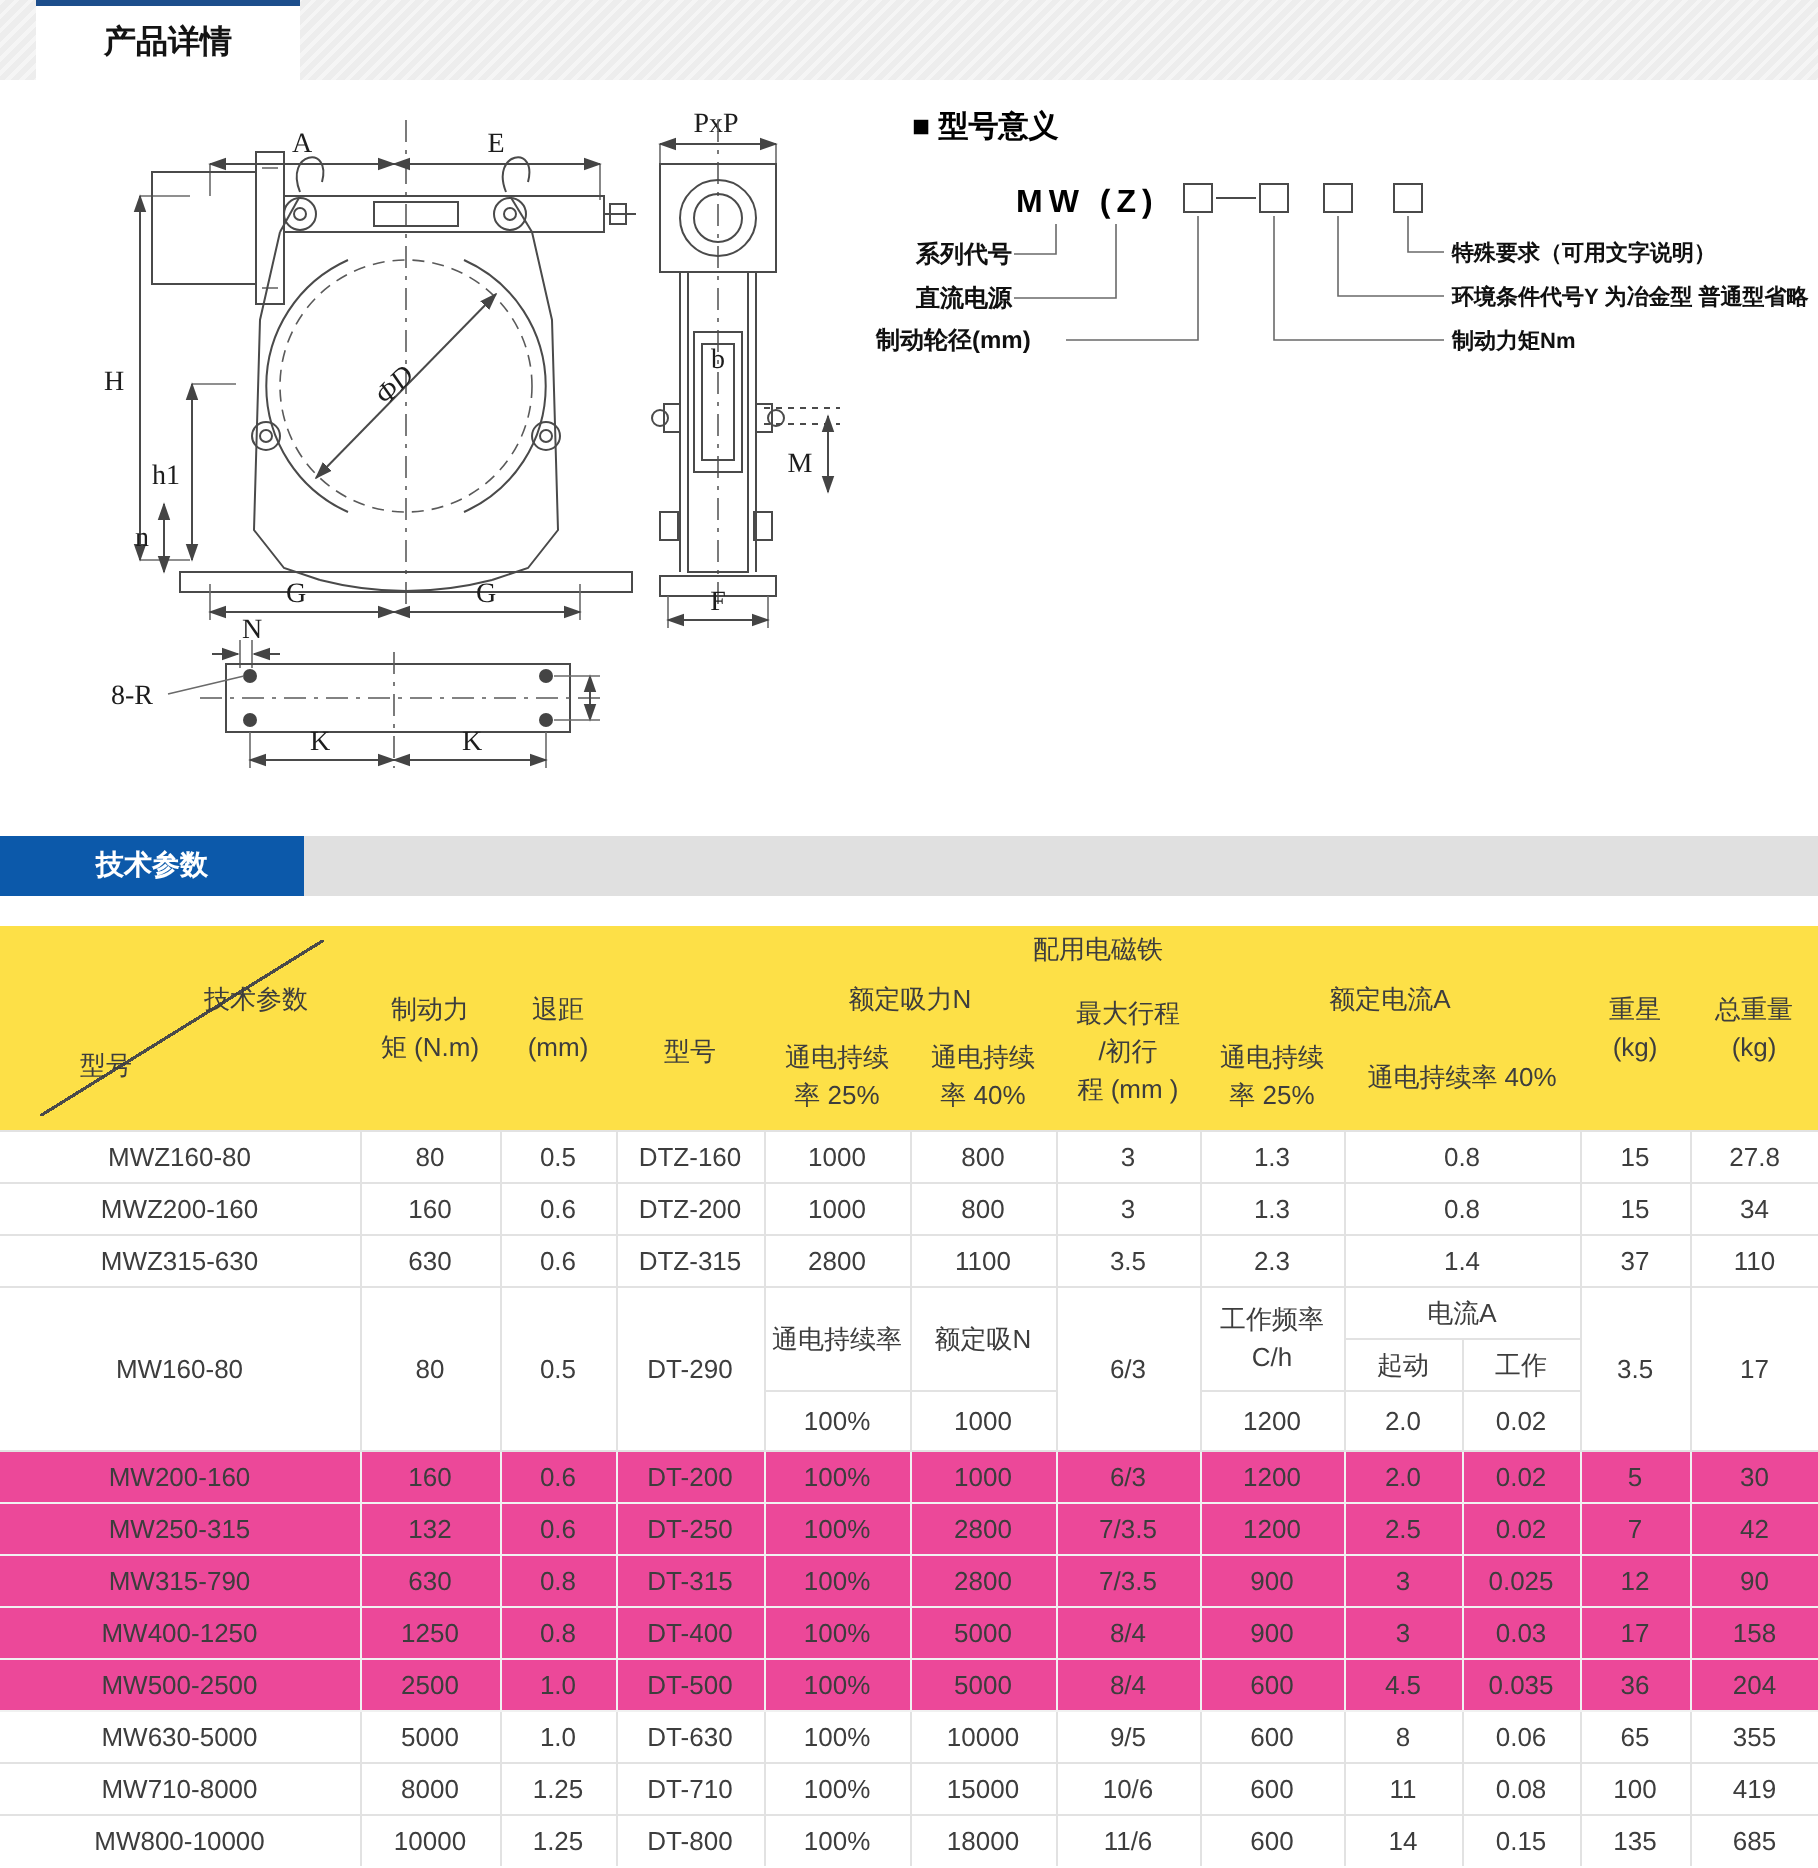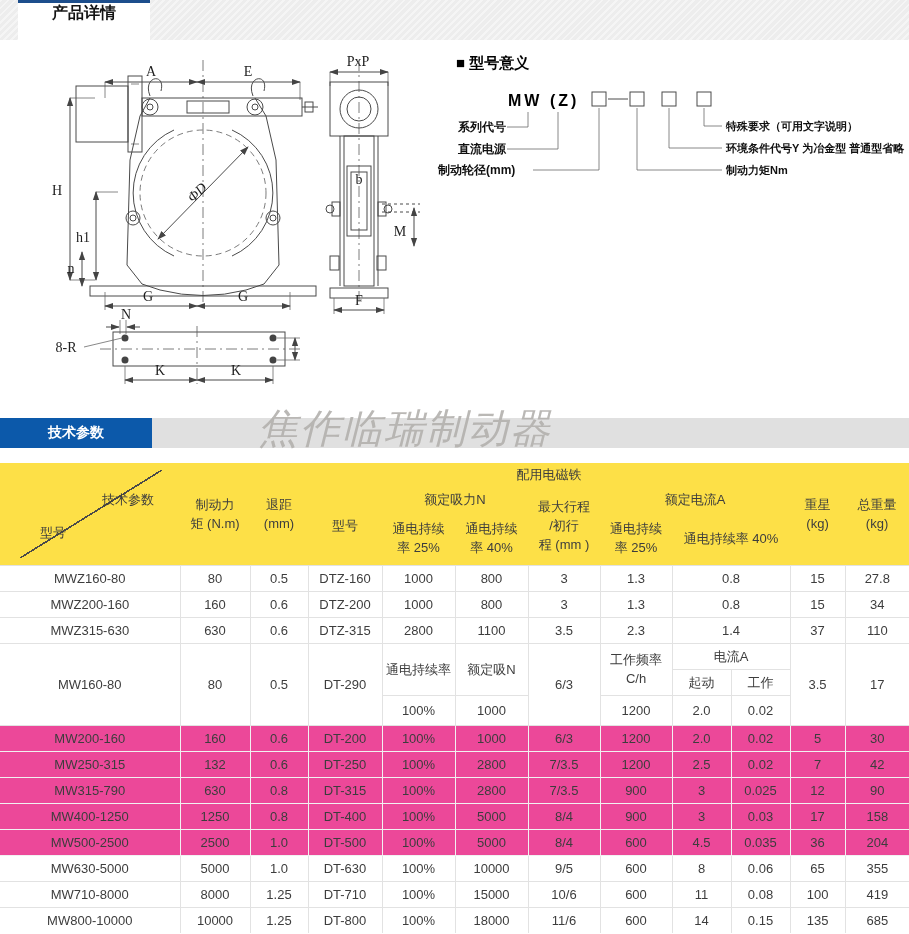--- a/index.html
+++ b/index.html
@@ -3,21 +3,21 @@
 <meta charset="utf-8">
 <style>
   html,body{margin:0;padding:0;background:#fff;}
   body{font-family:"Liberation Sans","DejaVu Sans",sans-serif;}
   .stage{position:relative;width:909px;height:934px;background:#fff;overflow:hidden;}
 
   
   .top-strip{position:absolute;left:0;top:0;width:909px;height:40px;background:#ededed;
     background-image:repeating-linear-gradient(135deg,rgba(255,255,255,.45) 0 2px,rgba(0,0,0,0) 2px 5px);}
   .product-tab{position:absolute;left:18px;top:0;width:132px;height:37px;background:#fff;
-    border-top:3px solid #1d4e8c;display:flex;align-items:flex-start;justify-content:center;
+    border-top:3px solid #1d4e8c;display:flex;align-items:center;justify-content:center;
     font-size:16px;font-weight:bold;color:#141414;}
 
   
   .drawing{position:absolute;left:0;top:40px;width:909px;height:378px;}
   svg{display:block;}
   svg .ln{stroke:#4a4a4a;stroke-width:1;fill:none;}
   svg .thin{stroke:#6a6a6a;stroke-width:.8;fill:none;}
   svg .dash{stroke:#5a5a5a;stroke-width:.8;fill:none;stroke-dasharray:6 4;}
   svg .cdash{stroke:#5a5a5a;stroke-width:.8;fill:none;stroke-dasharray:11 4 2 4;}
   svg text{font-family:"Liberation Serif","DejaVu Serif",serif;font-size:14px;fill:#1d1d1d;}
@@ -199,21 +199,20 @@
       <text class="cn-sm" x="726" y="90">特殊要求（可用文字说明）</text>
       <text class="cn-sm" x="726" y="112">环境条件代号Y 为冶金型 普通型省略</text>
       <text class="cn-sm" x="726" y="134">制动力矩Nm</text>
     </svg>
   </div>
 
   <div class="tech-strip"></div>
   <div class="tech-badge">
     <span>技术参数</span>
   </div>
-  <div class="watermark">焦作临瑞制动器</div>
 
   <table class="params">
     <colgroup>
       <col style="width:180px">
         <col style="width:70px">
         <col style="width:58px">
         <col style="width:74px">
       <col style="width:73px">
         <col style="width:73px">
         <col style="width:72px">

